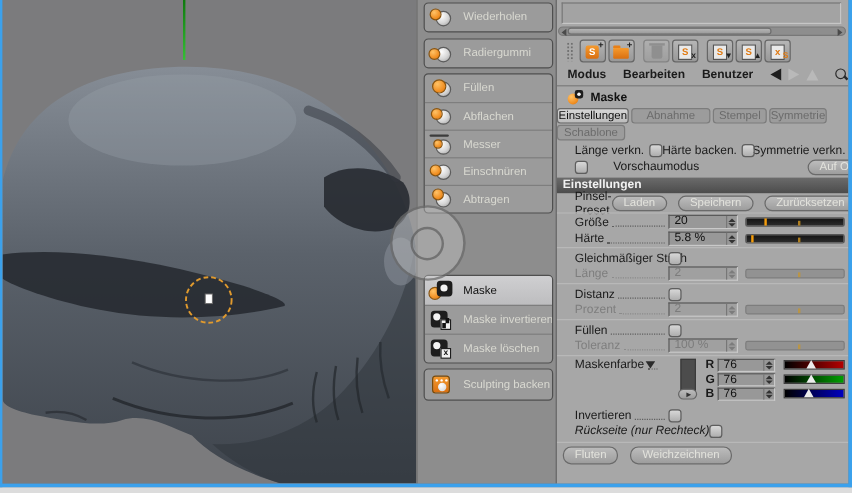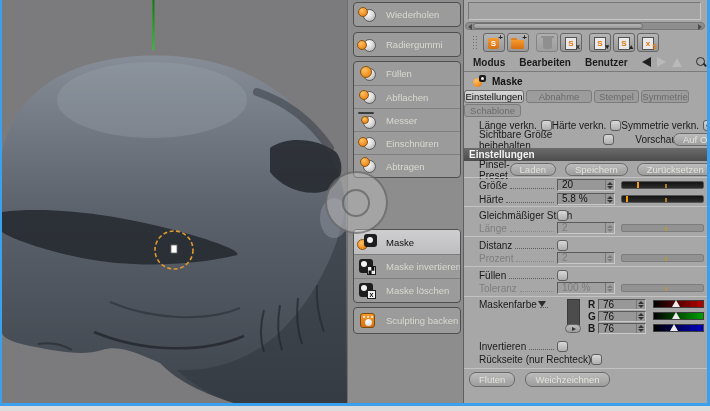--- a/index.html
+++ b/index.html
@@ -170,21 +170,21 @@
   .gtrack { flex:1; height:8px; margin-left:7px; margin-right:3px; border:1px solid #3e3e3e; position:relative; }
   .gmark { position:absolute; bottom:0; width:0; height:0; margin-left:-4px;
            border-left:4px solid transparent; border-right:4px solid transparent; border-bottom:7px solid #ececec; }
   .expand { position:absolute; left:101px; top:25px; width:16px; height:9px; border-radius:5px;
             background:linear-gradient(#bcbcbc,#9d9d9d); border:1px solid #666; }
   .expand::after { content:""; position:absolute; left:6px; top:2px; width:0; height:0;
             border-top:2.5px solid transparent; border-bottom:2.5px solid transparent; border-left:4px solid #333; }
 
   .invrow { top:340px; height:12px; }
   .backrow { top:353px; height:12px; }
-  .backrow .lbl { margin-right:0; }
+  .backrow .lbl { margin-right:0;font-style:italic; }
   .btnrow { top:372px; height:15px; padding-left:5px; }
   .btnrow .pillbtn { height:15px; line-height:13px; margin-right:10px; }
 </style>
 </head>
 <body>
 
 <div class="root">
 
   <div class="viewport">
     <svg width="345" height="403" viewBox="0 0 345 403">
@@ -403,31 +403,30 @@
     <div class="arow tabsrow2">
       <span class="tab t4">Schablone</span>
     </div>
 
     <div class="arow linkrow">
       <span class="linkitem">
         <span>Länge verkn.</span>
         <span class="cb"></span>
       </span>
       <span class="linkitem">
-        <span>Härte verkn.</span>
+        <span>Härte backen.</span>
         <span class="cb"></span>
       </span>
       <span class="linkitem" style="width:auto">
         <span>Symmetrie verkn.</span>
         <span class="cb checked"></span>
       </span>
     </div>
 
     <div class="arow visrow" style="position:absolute">
-      <span style="margin-right:5px">Sichtbare Größe beibehalten</span>
       <span class="cb"></span>
       <span style="margin-left:21px">Vorschaumodus</span>
       <span class="pillbtn aufober">Auf Ober</span>
     </div>
 
     <div class="arow sheader">Einstellungen</div>
 
     <div class="arow presetrow">
       <span class="plabel2">Pinsel-Preset</span>
       <span class="pillbtn">Laden</span>

